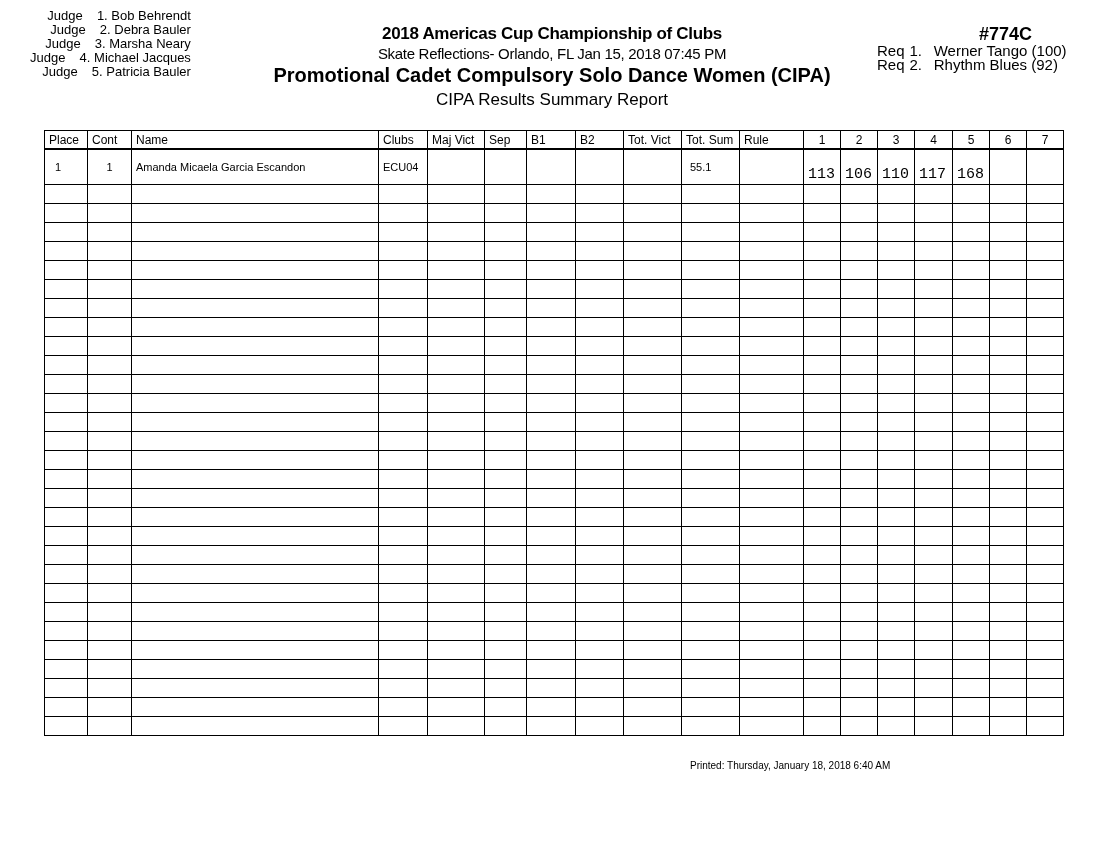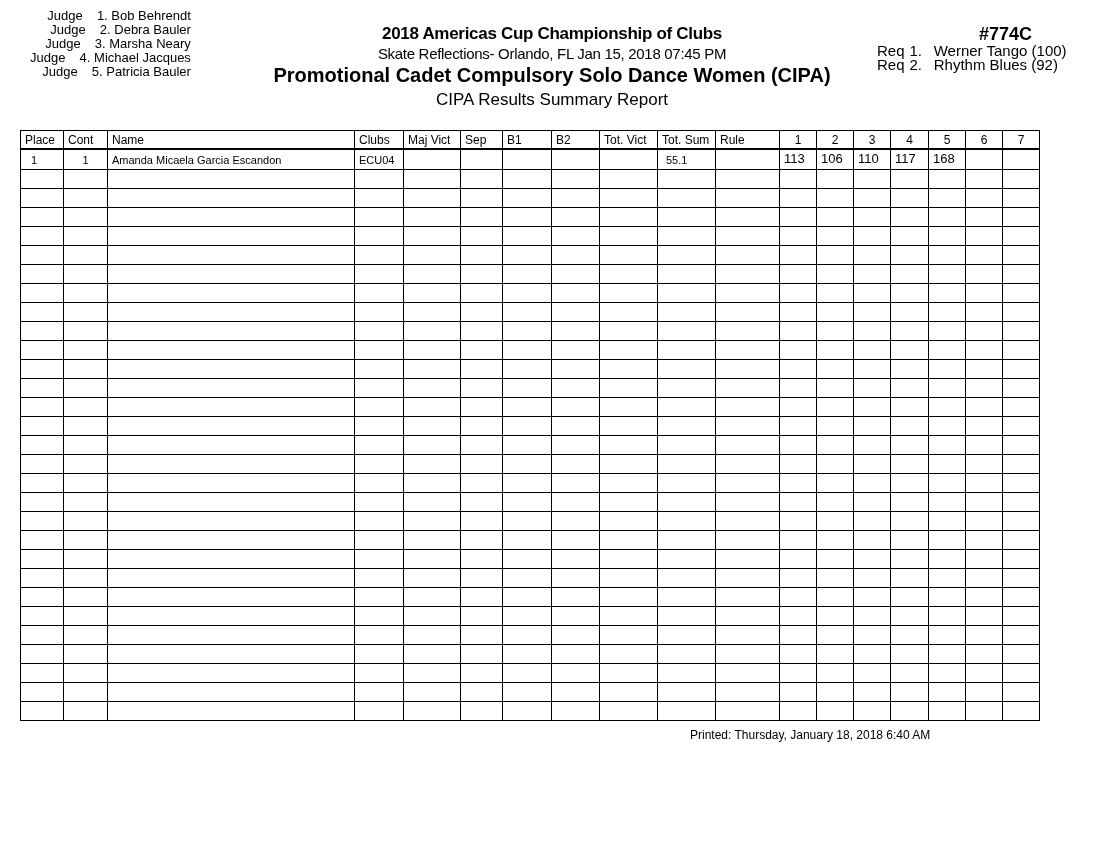--- a/index.html
+++ b/index.html
@@ -11,29 +11,29 @@
   .judges .num { display: inline-block; width: 20px; padding-left: 5px; }
   .reqs { left: 877px; top: 44px; font-size: 15px; line-height: 14px; }
   .reqs .num { display: inline-block; width: 20px; padding-left: 5px; }
   .event-id { right: 68px; top: 24px; font-size: 18px; font-weight: bold; }
   .center { left: 0; width: 1104px; text-align: center; }
   .title1 { top: 24px; font-size: 17px; font-weight: bold; letter-spacing: -0.3px; }
   .title2 { top: 45px; font-size: 15px; letter-spacing: -0.3px; }
   .title3 { top: 64px; font-size: 20px; font-weight: bold; }
   .title4 { top: 90px; font-size: 17px; }
 
-  table.grid { position: absolute; left: 20px; top: 130px; border-collapse: collapse;
+  table.grid { position: absolute; left: 44px; top: 130px; border-collapse: collapse;
                table-layout: fixed; font-size: 11px; }
   table.grid th, table.grid td { border: 1px solid #000; padding: 0 0 0 4px; height: 18px;
                overflow: hidden; white-space: nowrap; font-weight: normal; text-align: left; }
   table.grid thead th { border-bottom: 2px solid #000; height: 17px; font-size: 12px; }
   table.grid td.c, table.grid th.c { text-align: center; padding: 0; }
-  table.grid td.small { font-size: 13px; vertical-align: top; padding-top: 1px; padding-left: 4px; }
+  table.grid td.small { font-size: 15px; vertical-align: top; padding-top: 16px; padding-left: 4px; font-family: Liberation Mono, monospace; }
   table.grid { border: 1.5px solid #000; }
-  .printed { left: 690px; top: 728px; font-size: 12px; }
+  .printed { left: 690px; top: 760px; font-size: 10px; }
 </style>
 </head>
 <body>
 
 <div class="abs judges">
   <div><span>Judge</span><span class="num">1.</span> <span>Bob Behrendt</span></div>
   <div><span>Judge</span><span class="num">2.</span> <span>Debra Bauler</span></div>
   <div><span>Judge</span><span class="num">3.</span> <span>Marsha Neary</span></div>
   <div><span>Judge</span><span class="num">4.</span> <span>Michael Jacques</span></div>
   <div><span>Judge</span><span class="num">5.</span> <span>Patricia Bauler</span></div>

